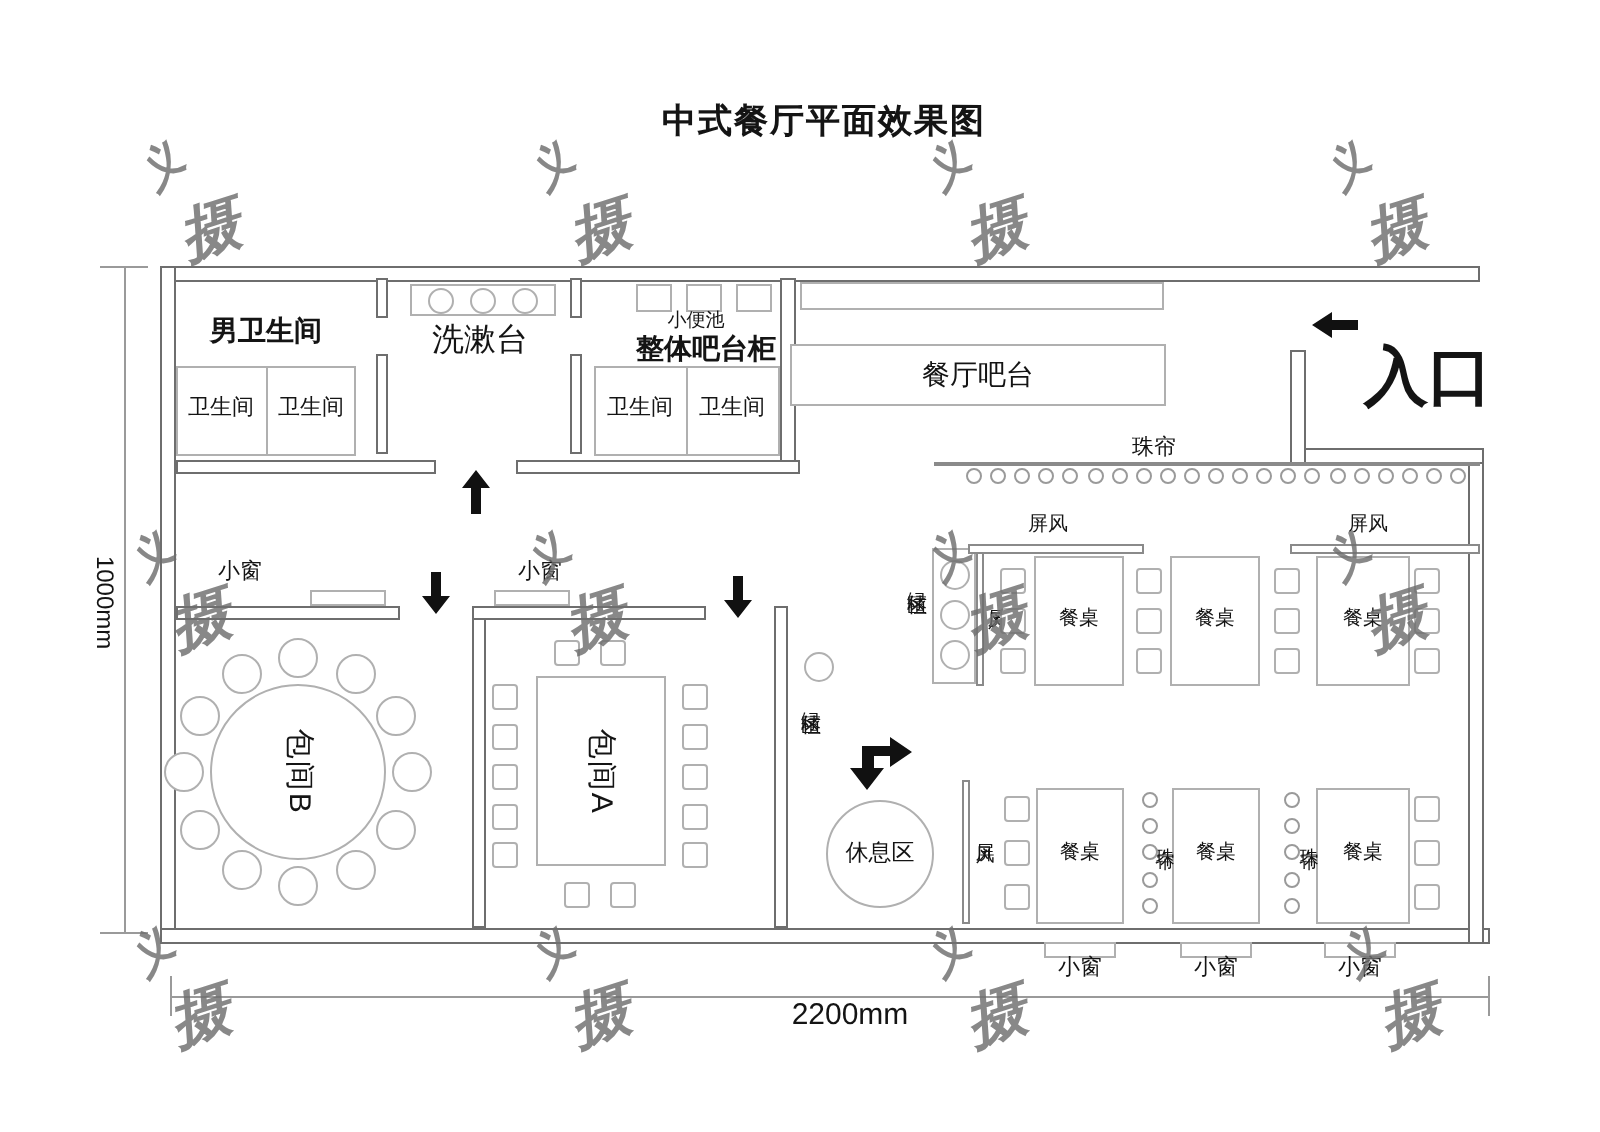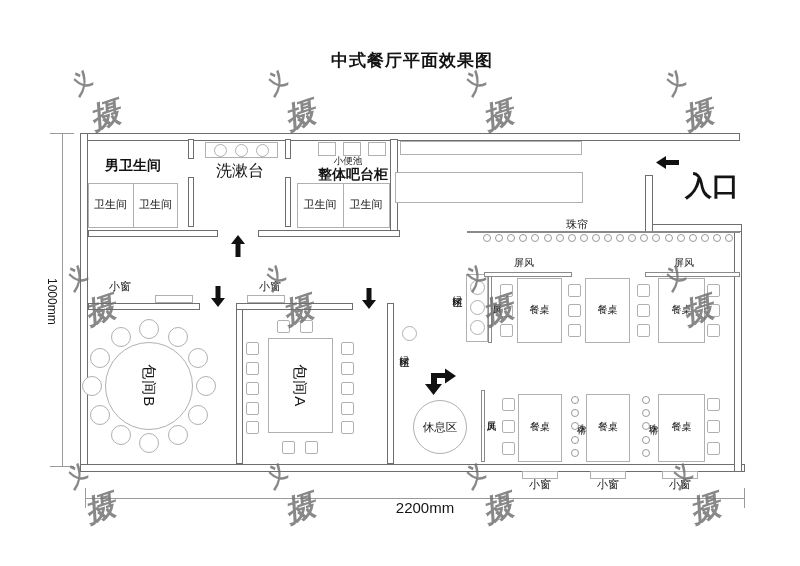--- a/index.html
+++ b/index.html
@@ -74,22 +74,23 @@
   <div class="furn" style="left:368px;top:142px;width:18px;height:14px;"></div>
   <div class="lbl" style="left:326px;top:156px;width:44px;font-size:9.5px;">小便池</div>
   <div class="lbl b" style="left:318px;top:167px;width:70px;font-size:14px;">整体吧台柜</div>
   <div class="furn" style="left:297px;top:183px;width:93px;height:45px;"></div>
   <div class="thinline" style="left:343px;top:183px;width:1px;height:45px;background:#b0b0b0;"></div>
   <div class="lbl" style="left:297px;top:199px;width:46px;font-size:11px;">卫生间</div>
   <div class="lbl" style="left:343px;top:199px;width:46px;font-size:11px;">卫生间</div>
 
   <div class="furn" style="left:400px;top:141px;width:182px;height:14px;"></div>
   <div class="furn" style="left:395px;top:172px;width:188px;height:31px;"></div>
-
-  <div class="lbl b" style="left:682px;top:172px;width:60px;font-size:27px;font-family:Liberation Serif, serif;">入口</div>
+  <div class="lbl" style="left:395px;top:180px;width:188px;font-size:14px;">餐厅吧台</div>
+
+  <div class="lbl b" style="left:682px;top:172px;width:60px;font-size:32px;font-family:Liberation Serif, serif;">入口</div>
   <svg style="left:656px;top:156px;" width="23" height="13">
     <polygon points="0,6.5 10,0 10,4 23,4 23,9 10,9 10,13" fill="#111"></polygon>
   </svg>
 
   <div class="lbl" style="left:554px;top:219px;width:46px;font-size:11px;">珠帘</div>
   <div class="thinline" style="left:467px;top:231px;width:273px;height:1.5px;"></div>
   <div class="abs" id="curtain-top"></div>
 
   <svg style="left:231px;top:235px;" width="14" height="22">
     <polygon points="7,0 14,9 9.5,9 9.5,22 4.5,22 4.5,9 0,9" fill="#111"></polygon>

